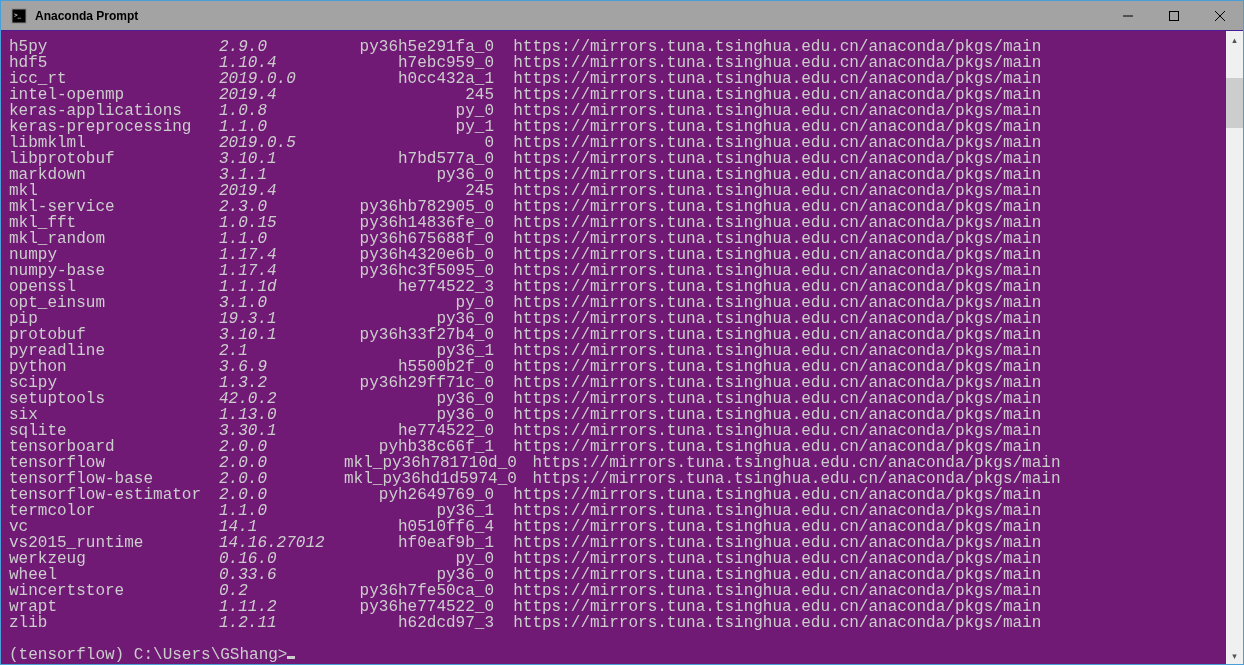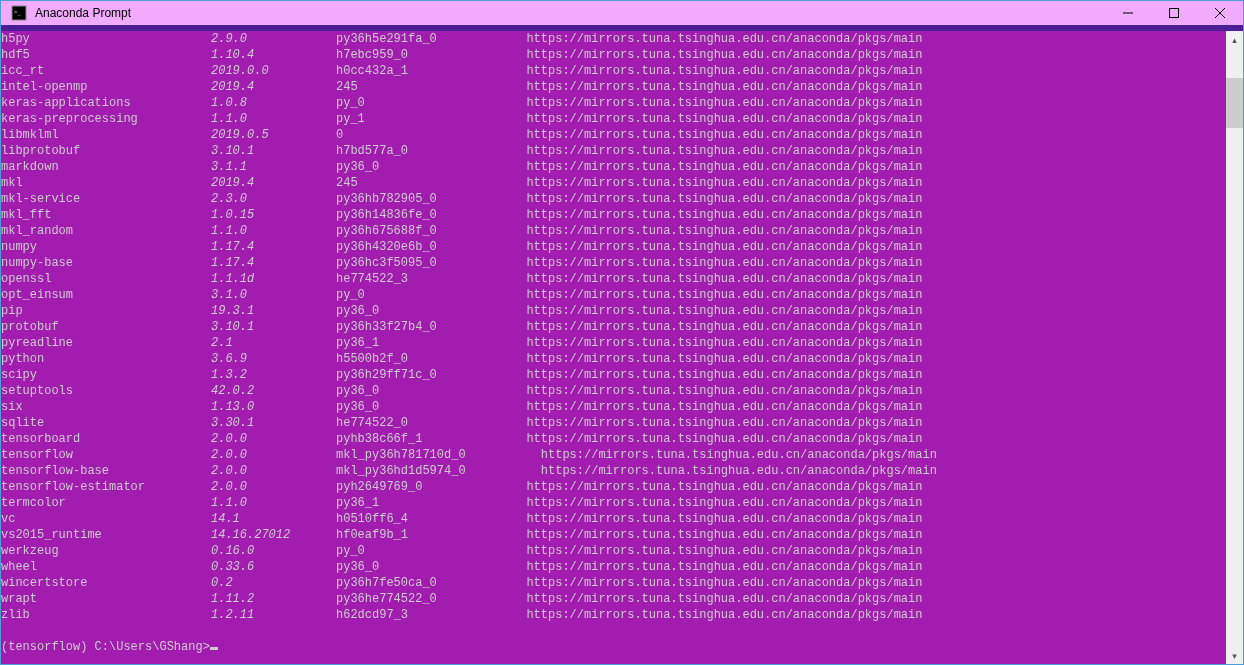--- a/index.html
+++ b/index.html
@@ -6,24 +6,25 @@
   body {
     width: 1244px;
     height: 665px;
     background: #ffffff;
     font-family: "Segoe UI", Tahoma, sans-serif;
     overflow: hidden;
     border: 1px solid #4a9fd8;
   }
   .titlebar {
     height: 30px;
-    background: #f0abfc;
+    background: #a3a3a3;
     display: flex;
     align-items: center;
-    border-bottom: 6px solid #4c1d95;
+    border-bottom: 1px solid #4c1d95;
+    font-weight: bold;
   }
   .titlebar .icon {
     width: 20px;
     height: 20px;
     margin: 0 6px 0 8px;
     display: flex;
     align-items: center;
     justify-content: center;
   }
   .titlebar .title {
@@ -47,37 +48,37 @@
 
   .terminal-wrap {
     position: relative;
     width: 100%;
     height: calc(100% - 30px);
     background: #000000;
   }
   .terminal {
     width: calc(100% - 17px);
     height: 100%;
-    background: #a21caf;
+    background: #701a75;
     color: #cccccc;
     font-family: "NSimSun","SimSun","Consolas","Courier New", monospace;
-    font-size: 12px;
+    font-size: 16px;
     line-height: 16px;
     white-space: pre;
     overflow: hidden;
-    padding: 0;
+    padding: 8px;
   }
   .row {
     display: flex;
     height: 16px;
   }
   .c-name { width: 210px; flex-shrink:0; }
   .c-ver  { width: 125px; flex-shrink:0;font-style:italic; }
-  .c-build{ width: 150px; flex-shrink:0;}
-  .c-url  { padding-left: 0; flex:1;margin-left:26px; }
+  .c-build{ width: 150px; text-align: right; flex-shrink:0;}
+  .c-url  { padding-left: 0; flex:1; }
   .prompt-line { height:16px;font-family:Liberation Mono, monospace; }
   .cursor {
     display: inline-block;
     width: 8px;
     height: 3px;
     background: #cccccc;
     vertical-align: baseline;
     position: relative;
     top: 0px;
   }

